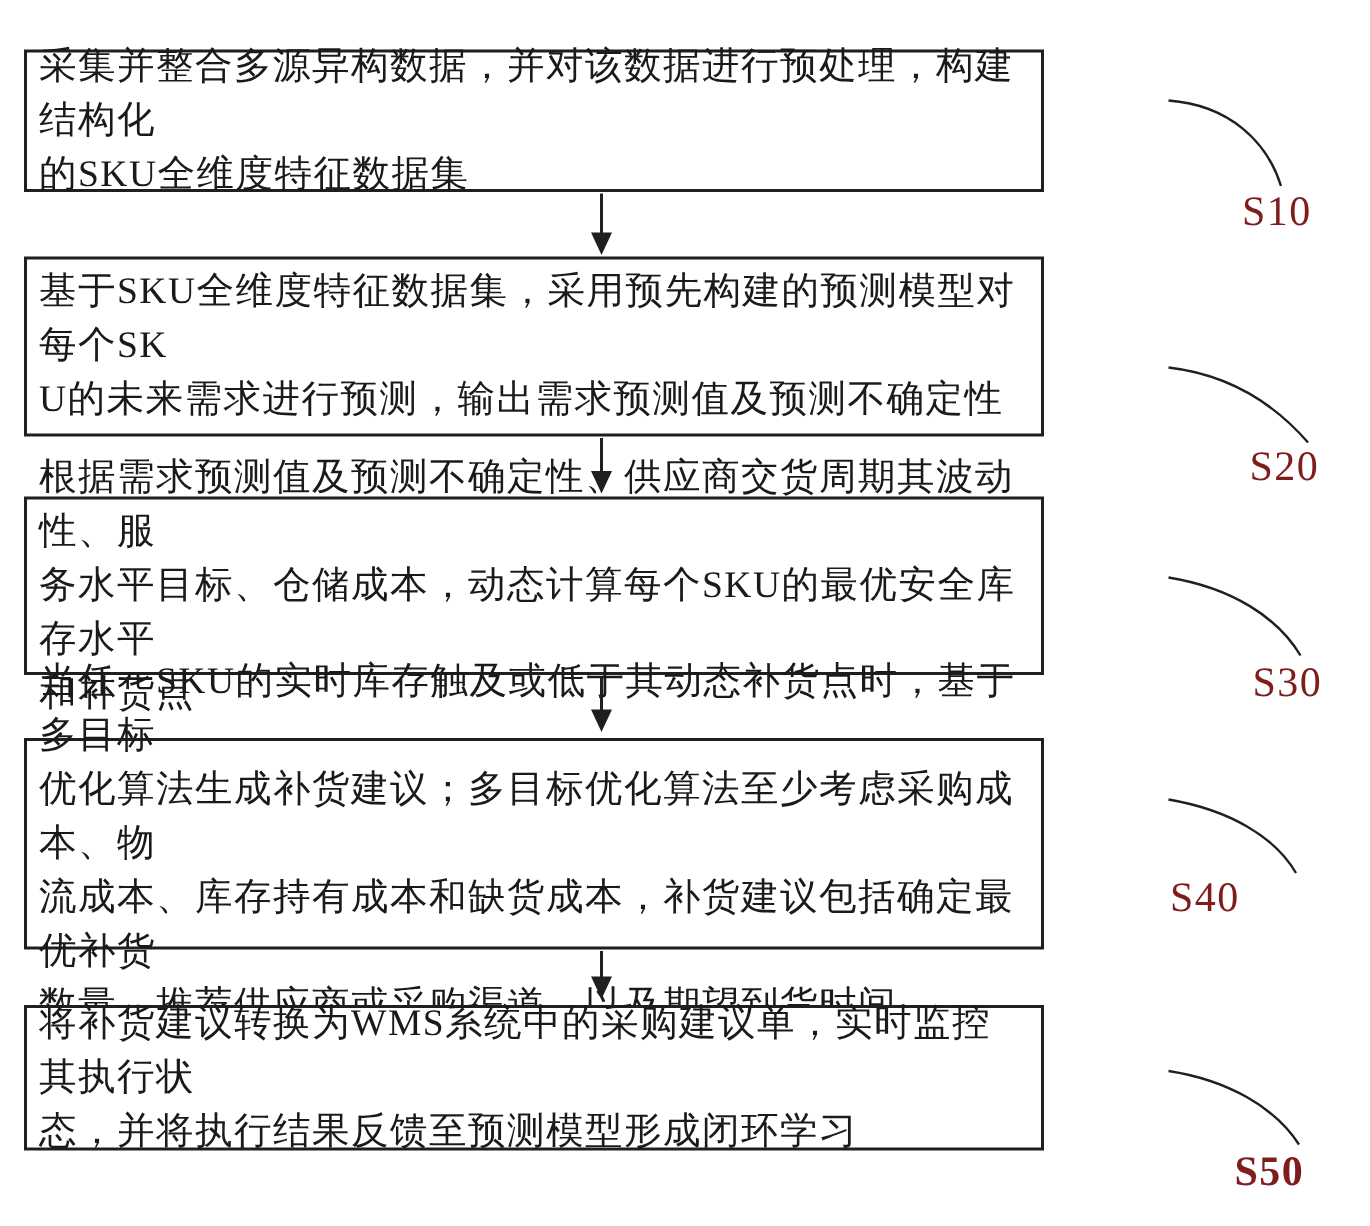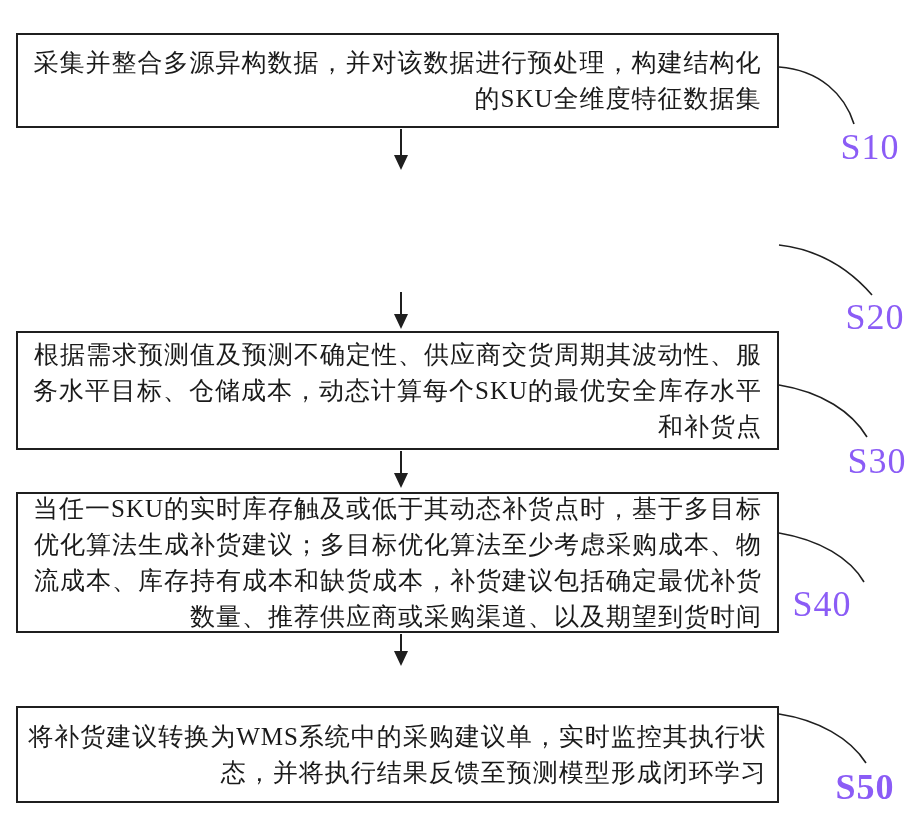--- a/index.html
+++ b/index.html
@@ -12,46 +12,46 @@
     width: 913px;
     height: 817px;
     background: #ffffff;
     font-family: "Liberation Serif", "DejaVu Serif", serif;
     color: #1a1a1a;
     overflow: hidden;
   }
   .step-box {
     position: absolute;
     left: 16px;
-    width: 763px;
+    width: 680px;
     box-sizing: border-box;
     border: 2px solid #1f1f1f;
     background: #ffffff;
     display: flex;
     align-items: center;
     justify-content: center;
-    text-align: right;
+    text-align: left;
     white-space: pre-line;
     font-size: 25px;
     line-height: 36px;
     letter-spacing: 1px;
     padding: 2px 8px;
   }
   .box-1 { top: 33px;  height: 95px;  }
   .box-2 { top: 171px; height: 120px; }
   .box-3 { top: 331px; height: 119px; }
   .box-4 { top: 492px; height: 141px; }
-  .box-5 { top: 670px; height: 97px; margin-top: 36px;  }
+  .box-5 { top: 670px; height: 97px;  }
   .step-label {
     position: absolute;
     width: 84px;
-    text-align: center;
-    font-size: 36px;
+    text-align: left;
+    font-size: 28px;
     letter-spacing: 1px;
-    color: #8b5cf6;
+    color: #7f1d1d;
   }
   .label-1 { left: 828px; top: 126px; }
   .label-2 { left: 833px; top: 296px; }
   .label-3 { left: 835px; top: 440px; }
   .label-4 { left: 780px; top: 583px; }
   .label-5 { left: 823px; top: 766px; font-weight: bold; }
   svg.overlay {
     position: absolute;
     left: 0;
     top: 0;
@@ -61,20 +61,22 @@
   svg.overlay path.leader    { stroke: #1f1f1f; stroke-width: 1.6; fill: none; }
   svg.overlay polygon.head   { fill: #1f1f1f; stroke: none; }
 </style>
 </head>
 <body>
 
 <div class="canvas">
 
   <div class="step-box box-1">采集并整合多源异构数据，并对该数据进行预处理，构建结构化
 的SKU全维度特征数据集</div>
+  <div class="step-box box-2">基于SKU全维度特征数据集，采用预先构建的预测模型对每个SK
+U的未来需求进行预测，输出需求预测值及预测不确定性</div>
   <div class="step-box box-3">根据需求预测值及预测不确定性、供应商交货周期其波动性、服
 务水平目标、仓储成本，动态计算每个SKU的最优安全库存水平
 和补货点</div>
   <div class="step-box box-4">当任一SKU的实时库存触及或低于其动态补货点时，基于多目标
 优化算法生成补货建议；多目标优化算法至少考虑采购成本、物
 流成本、库存持有成本和缺货成本，补货建议包括确定最优补货
 数量、推荐供应商或采购渠道、以及期望到货时间</div>
   <div class="step-box box-5">将补货建议转换为WMS系统中的采购建议单，实时监控其执行状
 态，并将执行结果反馈至预测模型形成闭环学习</div>
 

